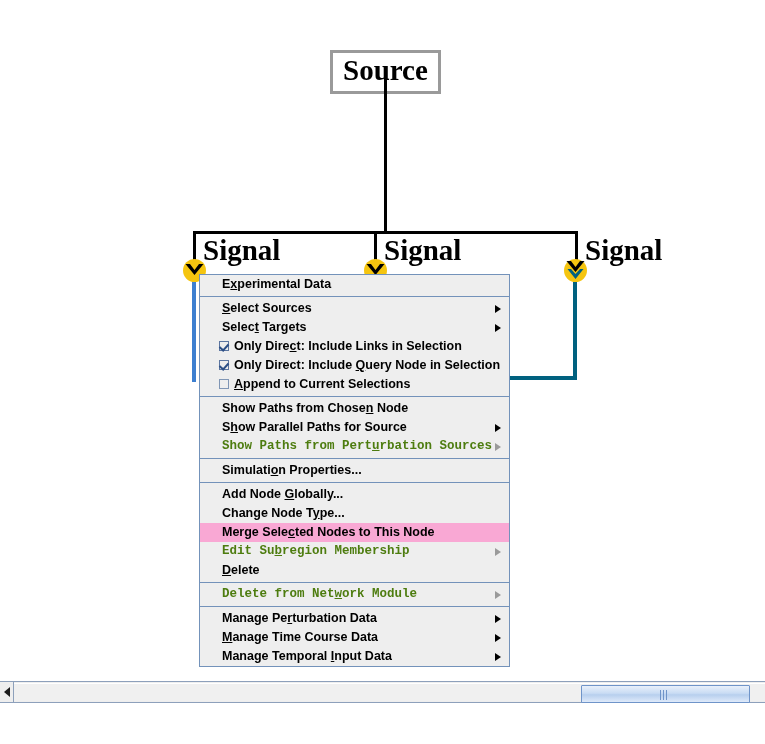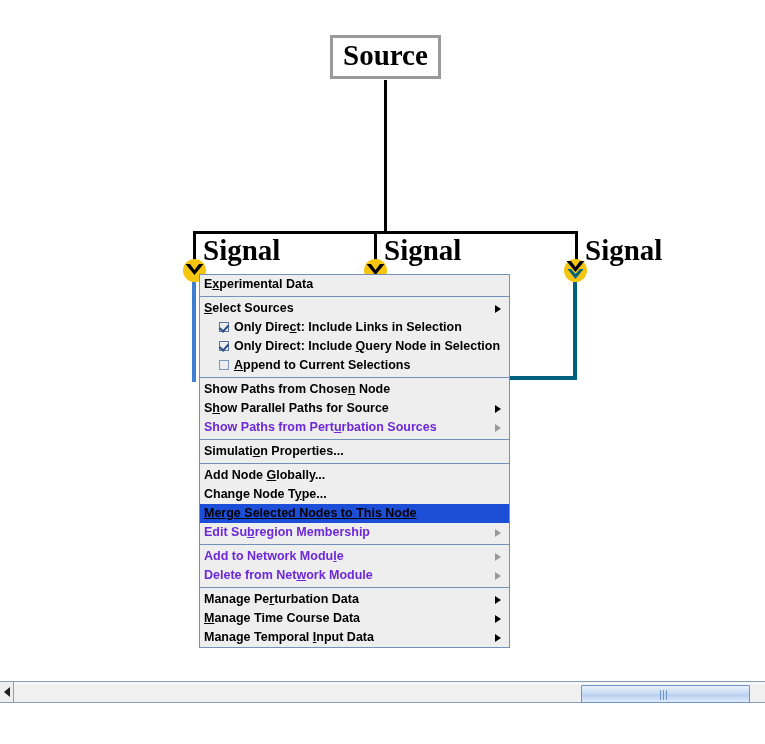--- a/index.html
+++ b/index.html
@@ -75,26 +75,26 @@
     position:absolute;left:199px;top:274px;width:311px;
     background:#eeeeee;
     border:1px solid #7392ba;
     box-sizing:border-box;
     font-family:"Liberation Sans",sans-serif;
     z-index:50;
   }
   .mi{
     position:relative;height:19px;line-height:19px;
     font-size:12.5px;font-weight:bold;color:#000000;
-    padding-left:4px;padding-right:22px;
+    padding-left:22px;padding-right:22px;
     white-space:nowrap;cursor:default;
   }
   .mi.pad-cb{padding-left:19px;}
-  .mi.disabled{color:#6d28d9;}
-  .mi.selected{background:#1d4ed8;text-decoration:underline;}
+  .mi.disabled{color:#4d7c0f;font-family:Liberation Mono, monospace;}
+  .mi.selected{background:#f9a8d4;}
   .mi u{text-decoration:underline;}
   .sep{height:0;border-top:1px solid #7392ba;margin:2px 0;}
   .arrowright{
     position:absolute;right:8px;top:6px;width:0;height:0;
     border-top:4px solid transparent;border-bottom:4px solid transparent;
     border-left:6px solid #000000;
   }
   .mi.disabled .arrowright{border-left-color:#9a9a9a;}
   .cb{
     display:inline-block;width:10px;height:10px;
@@ -105,21 +105,21 @@
     content:"";position:absolute;left:1px;top:0px;width:4px;height:7px;
     border:solid #2c4f86;border-width:0 2px 2px 0;transform:rotate(42deg);
   }
   .cb.off{border-color:#8096b5;}
 </style>
 </head>
 <body>
 
 <div id="canvas">
 
-  <div class="node-box" style="left:330px;top:35px;text-align:center;">
+  <div class="node-box" style="left:330px;top:50px;text-align:center;">
     <span>Source</span>
   </div>
 
   <div class="edge" style="left:384px;top:80px;width:3px;height:153px;"></div>
 
   <div class="edge" style="left:193px;top:231px;width:385px;height:3px;"></div>
 
   <div class="edge" style="left:193px;top:231px;width:3px;height:34px;"></div>
   <div class="edge" style="left:374px;top:231px;width:3px;height:34px;"></div>
   <div class="edge" style="left:575px;top:231px;width:3px;height:34px;"></div>
@@ -167,34 +167,35 @@
     <div class="sb-thumb" id="sb-thumb" style="left: 75.5%; width: 22.5%;">
       <div class="sb-grip"><i></i><i></i><i></i></div>
     </div>
   </div>
 </div>
 
 <div id="ctxmenu">
     <div class="mi"><span>E<u>x</u>perimental Data</span></div>
     <div class="sep"></div>
     <div class="mi"><span><u>S</u>elect Sources</span><span class="arrowright"></span></div>
+    <div class="mi"><span>Selec<u>t</u> Targets</span><span class="arrowright"></span></div>
     <div class="mi pad-cb"><span class="cb checked"></span><span>Only Dire<u>c</u>t: Include Links in Selection</span></div>
     <div class="mi pad-cb"><span class="cb checked"></span><span>Only Direct: Include <u>Q</u>uery Node in Selection</span></div>
     <div class="mi pad-cb"><span class="cb off"></span><span><u>A</u>ppend to Current Selections</span></div>
     <div class="sep"></div>
     <div class="mi"><span>Show Paths from Chose<u>n</u> Node</span></div>
     <div class="mi"><span>S<u>h</u>ow Parallel Paths for Source</span><span class="arrowright"></span></div>
     <div class="mi disabled"><span>Show Paths from Pert<u>u</u>rbation Sources</span><span class="arrowright"></span></div>
     <div class="sep"></div>
     <div class="mi"><span>Simulati<u>o</u>n Properties...</span></div>
     <div class="sep"></div>
     <div class="mi"><span>Add Node <u>G</u>lobally...</span></div>
     <div class="mi"><span>Change Node T<u>y</u>pe...</span></div>
     <div class="mi selected"><span>Merge Sele<u>c</u>ted Nodes to This Node</span></div>
     <div class="mi disabled"><span>Edit Su<u>b</u>region Membership</span><span class="arrowright"></span></div>
-    <div class="sep"></div>
-    <div class="mi disabled"><span>Add to Network Modu<u>l</u>e</span><span class="arrowright"></span></div>
+    <div class="mi"><span><u>D</u>elete</span></div>
+    <div class="sep"></div>
     <div class="mi disabled"><span>Delete from Net<u>w</u>ork Module</span><span class="arrowright"></span></div>
     <div class="sep"></div>
     <div class="mi"><span>Manage Pe<u>r</u>turbation Data</span><span class="arrowright"></span></div>
     <div class="mi"><span><u>M</u>anage Time Course Data</span><span class="arrowright"></span></div>
     <div class="mi"><span>Manage Temporal <u>I</u>nput Data</span><span class="arrowright"></span></div>
   </div>
 
 </body></html>

